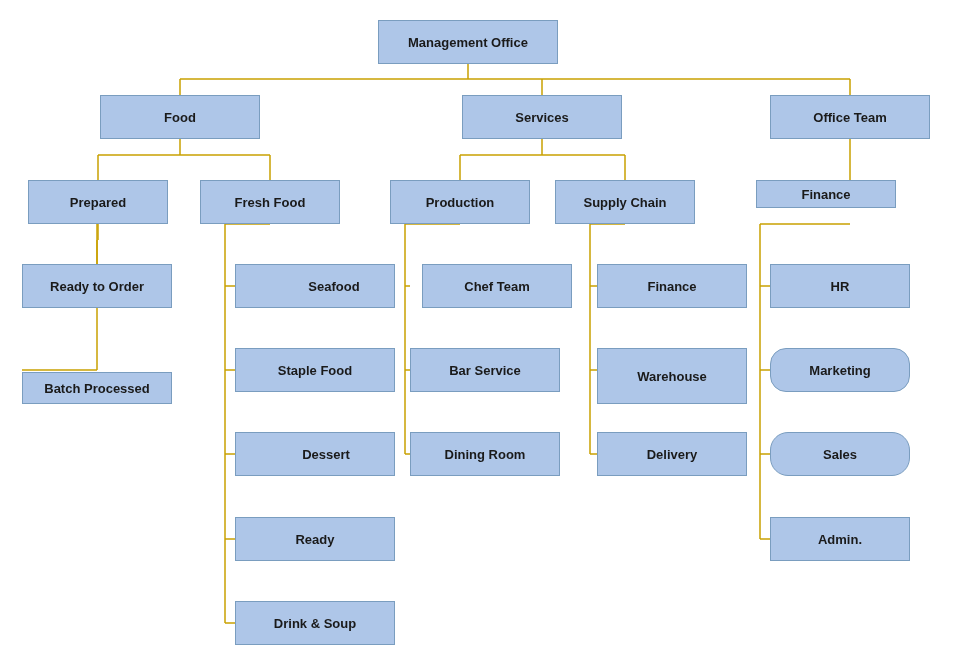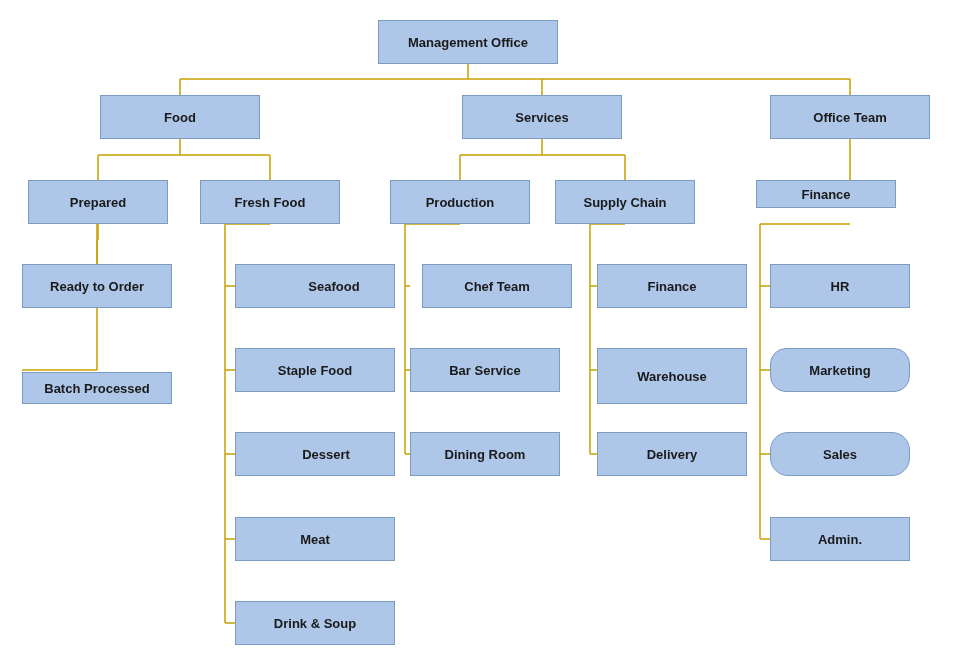--- a/index.html
+++ b/index.html
@@ -113,21 +113,21 @@
       <div class="node" style="left: 28px; top: 180px; width: 140px; height: 44px;">Prepared</div>
       <div class="node" style="left: 200px; top: 180px; width: 140px; height: 44px;">Fresh Food</div>
       <div class="node" style="left: 390px; top: 180px; width: 140px; height: 44px;">Production</div>
       <div class="node" style="left: 555px; top: 180px; width: 140px; height: 44px;">Supply Chain</div>
       <div class="node" style="left: 756px; top: 180px; width: 140px; height: 28px;">Finance</div>
       <div class="node" style="left: 22px; top: 264px; width: 150px; height: 44px;">Ready to Order</div>
       <div class="node" style="left: 22px; top: 360px; width: 150px; height: 32px; margin-top: 12px;">Batch Processed</div>
       <div class="node" style="left: 235px; top: 264px; width: 160px; height: 44px; padding-left: 44px;">Seafood</div>
       <div class="node" style="left: 235px; top: 348px; width: 160px; height: 44px;">Staple Food</div>
       <div class="node" style="left: 235px; top: 432px; width: 160px; height: 44px; padding-left: 28px;">Dessert</div>
-      <div class="node" style="left: 235px; top: 517px; width: 160px; height: 44px;">Meat</div>
+      <div class="node" style="left: 235px; top: 517px; width: 160px; height: 44px;">Ready</div>
       <div class="node" style="left: 235px; top: 601px; width: 160px; height: 44px;">Drink &amp; Soup</div>
       <div class="node" style="left: 410px; top: 264px; width: 150px; height: 44px; margin-left: 12px;">Chef Team</div>
       <div class="node" style="left: 410px; top: 348px; width: 150px; height: 44px;">Bar Service</div>
       <div class="node" style="left: 410px; top: 432px; width: 150px; height: 44px;">Dining Room</div>
       <div class="node" style="left: 597px; top: 264px; width: 150px; height: 44px;">Finance</div>
       <div class="node" style="left: 597px; top: 348px; width: 150px; height: 56px;">Warehouse</div>
       <div class="node" style="left: 597px; top: 432px; width: 150px; height: 44px;">Delivery</div>
       <div class="node" style="left: 770px; top: 264px; width: 140px; height: 44px;">HR</div>
       <div class="node" style="left: 770px; top: 348px; width: 140px; height: 44px; border-radius: 16px;">Marketing</div>
       <div class="node" style="left: 770px; top: 432px; width: 140px; height: 44px; border-radius: 18px;">Sales</div>

